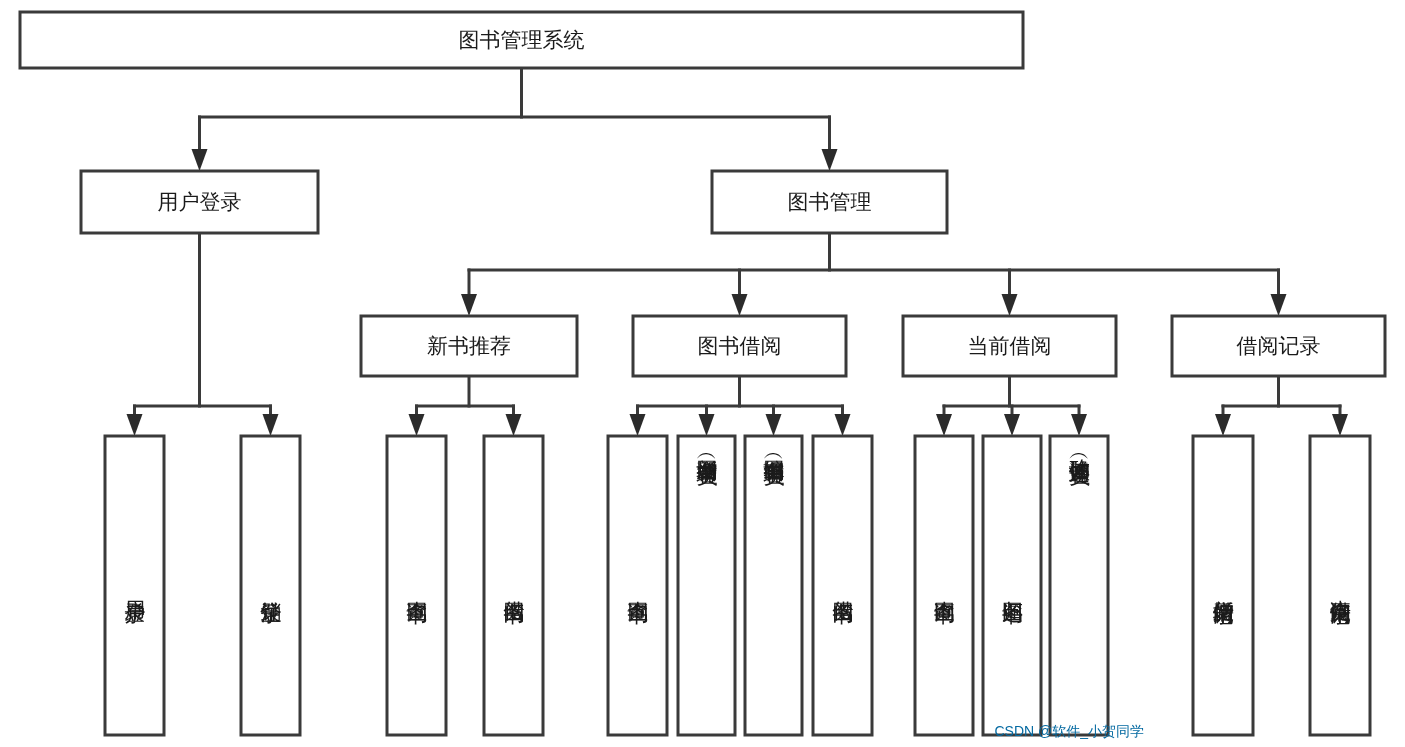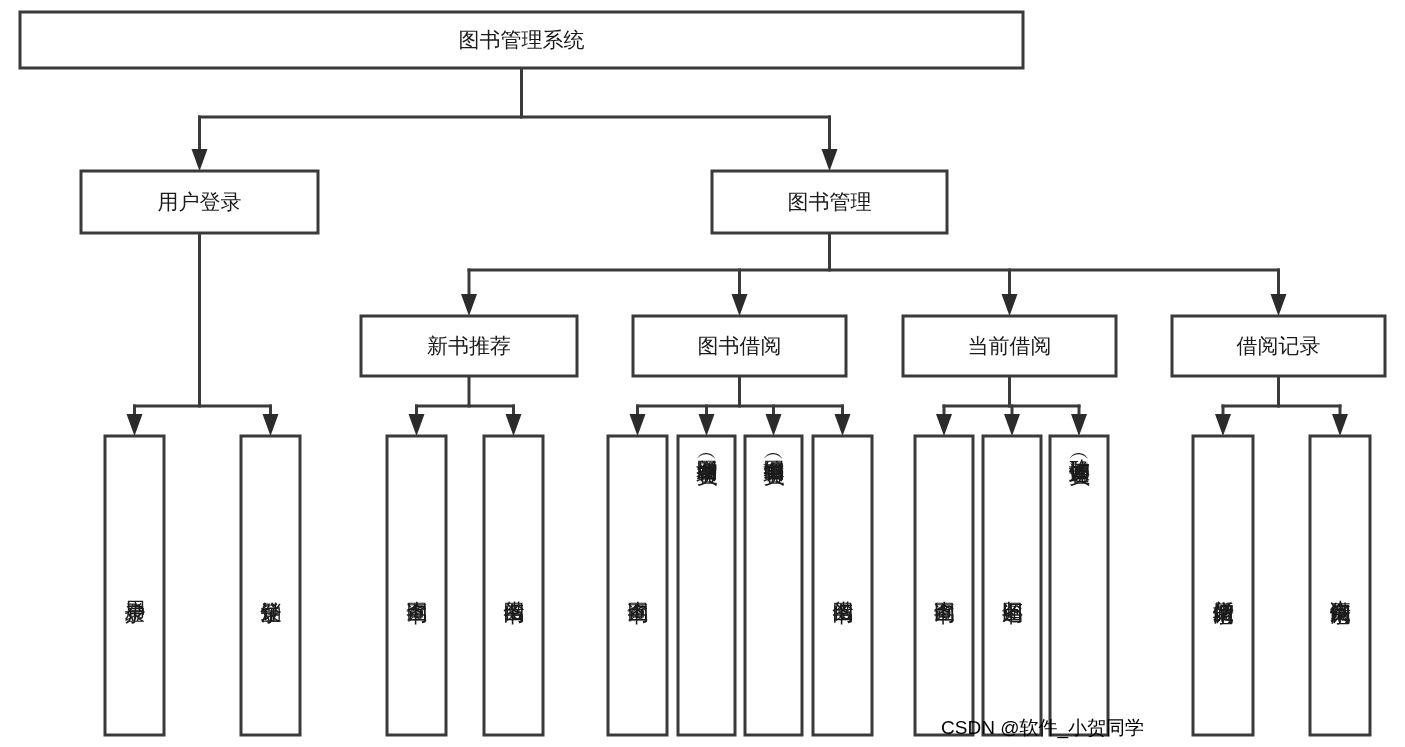--- a/index.html
+++ b/index.html
@@ -23,21 +23,21 @@
     white-space:pre;letter-spacing:1px;
   }
   .vlabel-wrap{
     position:absolute;display:flex;align-items:center;justify-content:center;
     pointer-events:none;
   }
   .vlabel-wrap.top{align-items:flex-start;}
   .watermark{
     position:absolute;right:8px;bottom:6px;
     font-family:"Liberation Sans","DejaVu Sans",sans-serif;
-    font-size:19px;color:#000000;white-space:nowrap;user-select:none;text-align:center;
+    font-size:14px;color:#0369a1;white-space:nowrap;user-select:none;text-align:center;
   }
 </style>
 </head>
 <body>
 
 <div id="stage">
   <svg id="diagram" viewBox="0 0 1405 747" xmlns="http://www.w3.org/2000/svg">
     <g id="edges-layer">
         <line x1="521.5" y1="68" x2="521.5" y2="117" class="conn"></line>
         <line x1="199.5" y1="117" x2="829.5" y2="117" class="conn"></line>

